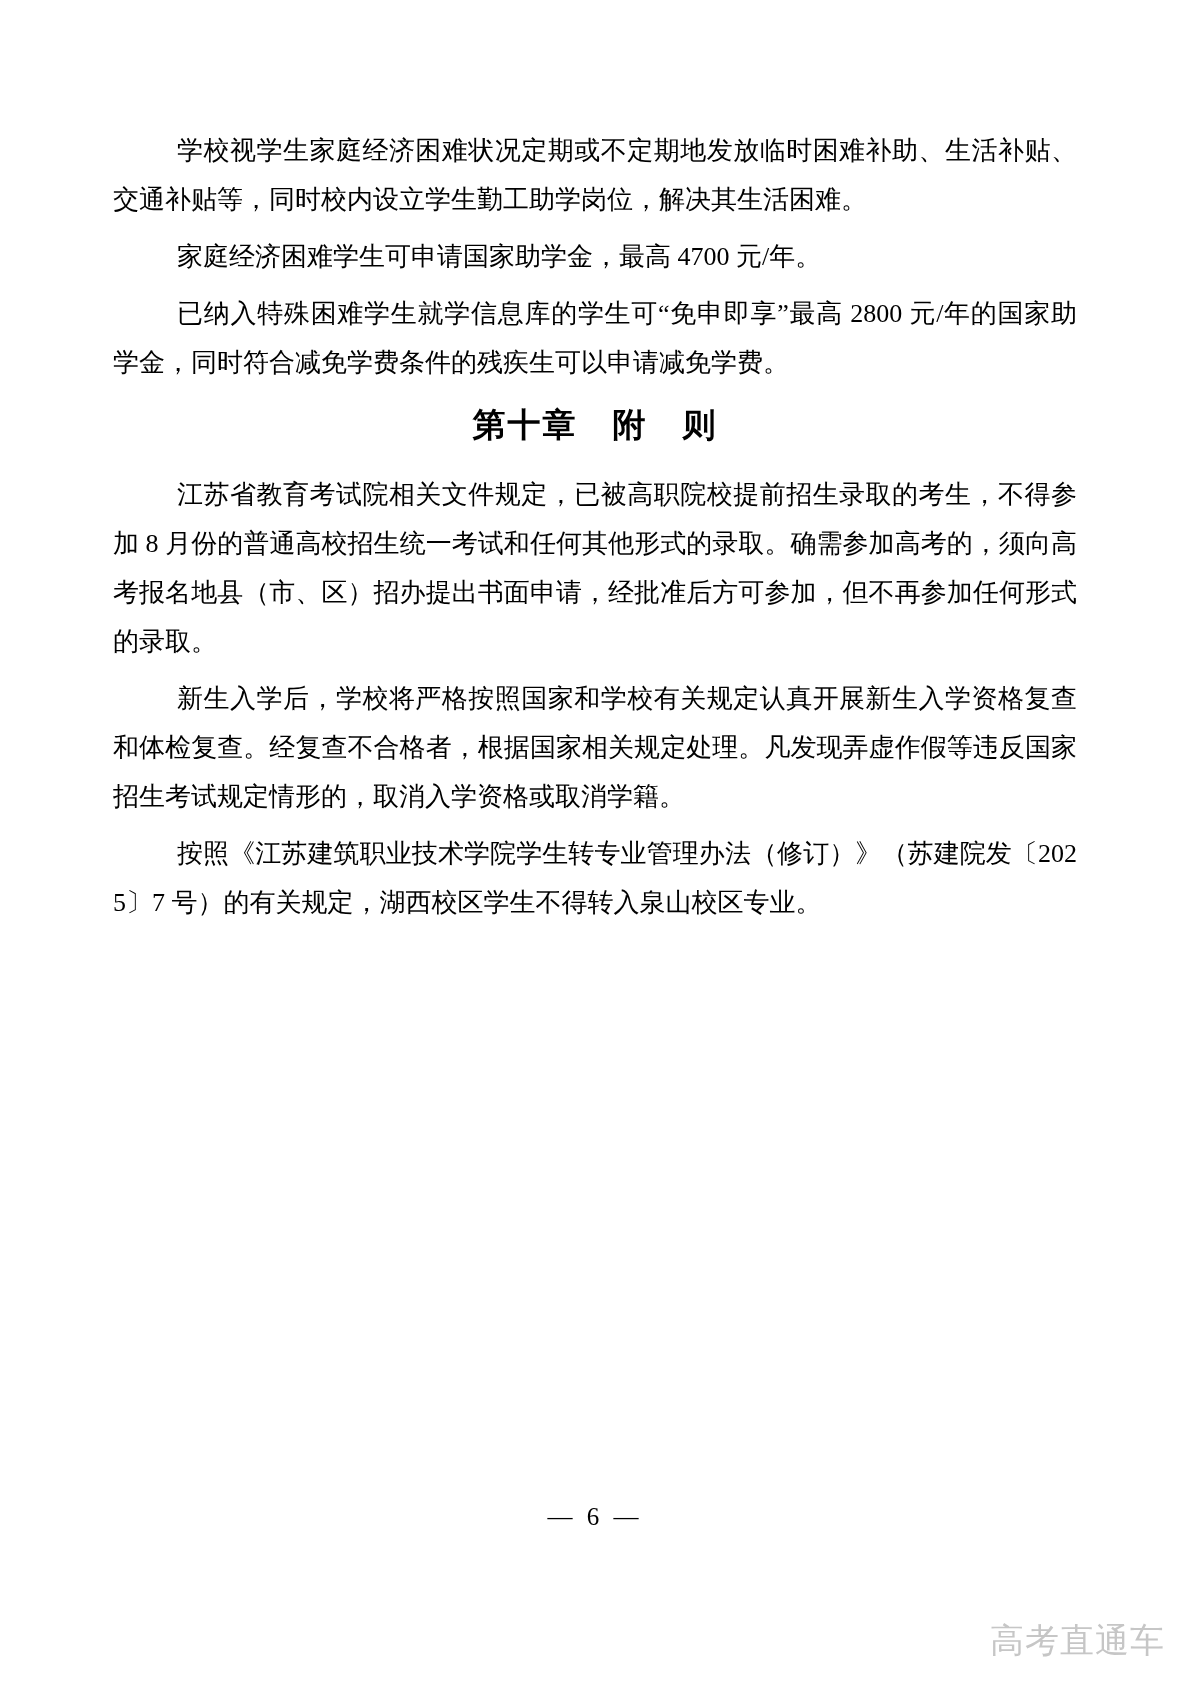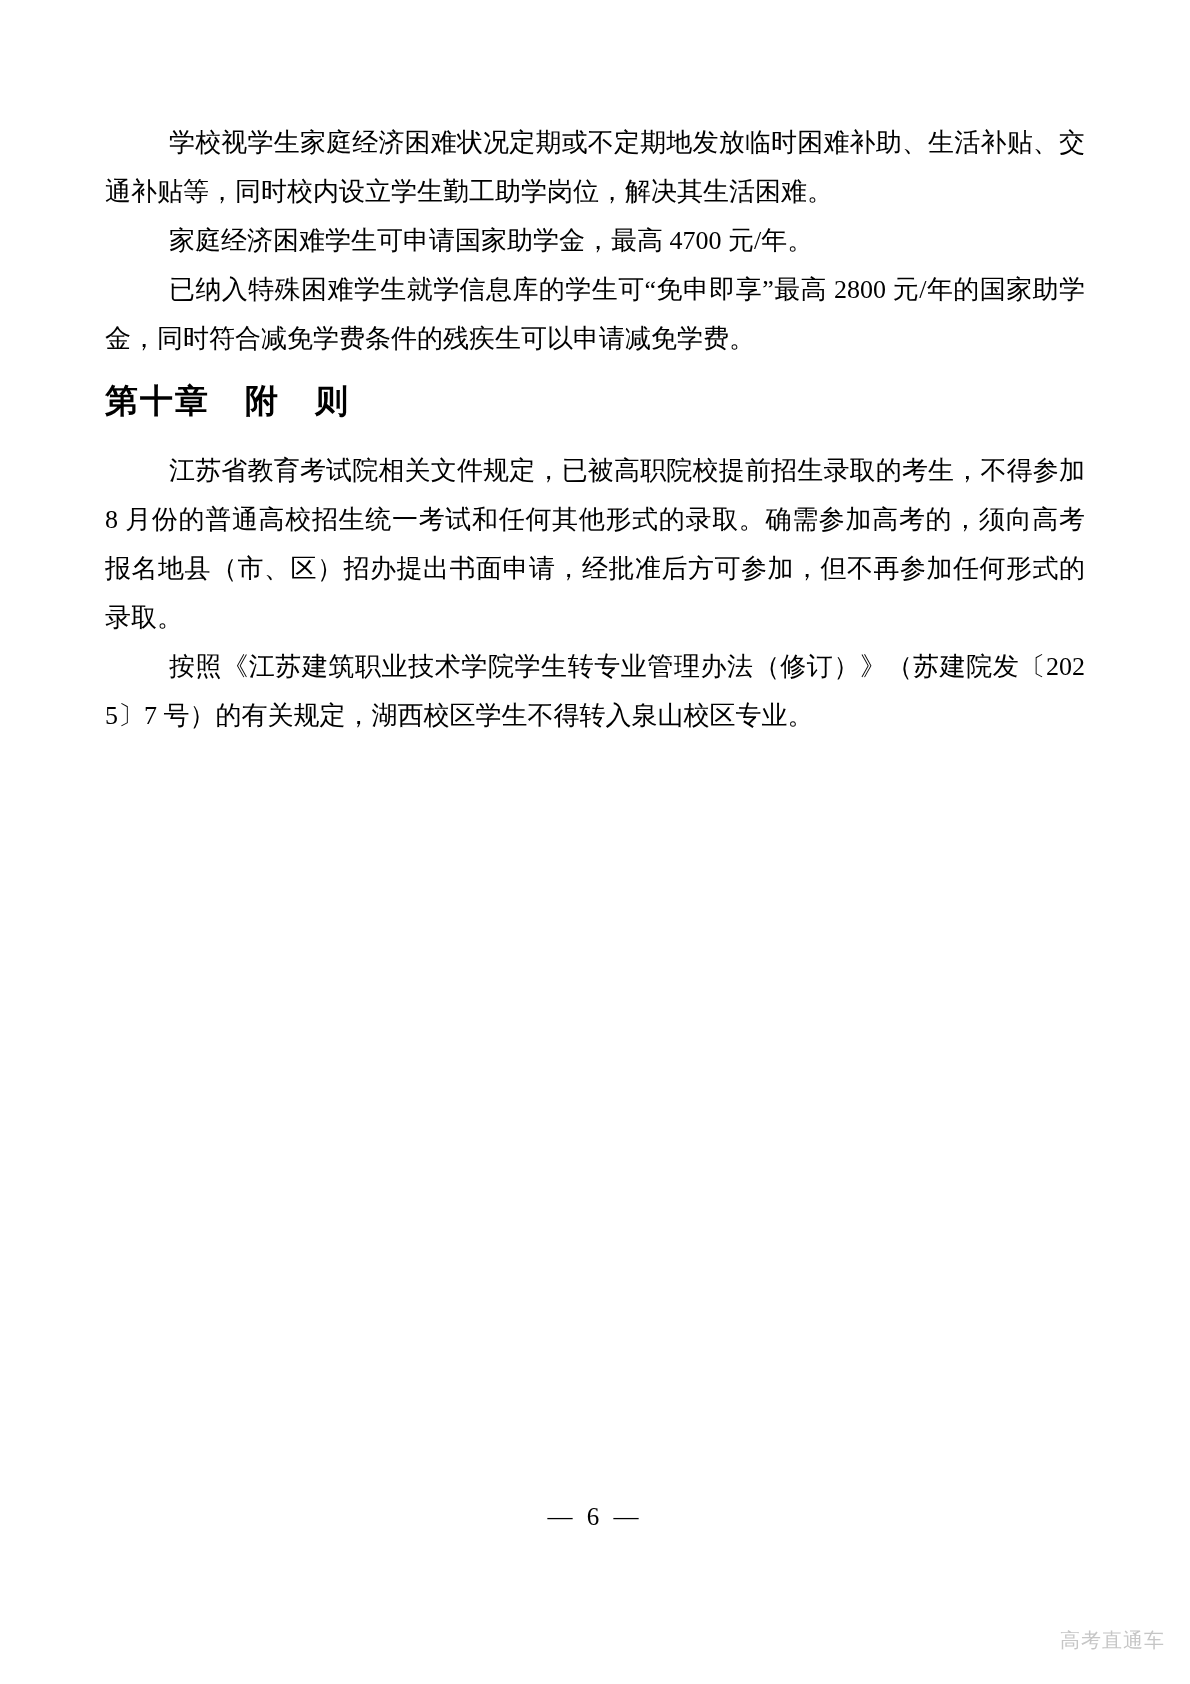--- a/index.html
+++ b/index.html
@@ -16,53 +16,54 @@
     font-family: "Liberation Serif", "DejaVu Serif", serif;
     color: #000000;
   }
   .body-text {
     position: absolute;
     left: 105px;
     top: 118px;
     width: 980px;
   }
   .para {
-    margin: 0;
+    margin: 8px;
     font-size: 26px;
     line-height: 49px;
     text-align: justify;
     text-justify: inter-character;
     text-indent: 64px;
     color: #000000;
     word-break: break-all;
   }
   .chapter-heading {
     margin: 14px 0 20px 0;
     font-size: 33px;
     font-weight: bold;
     line-height: 49px;
+    text-align: center;
     letter-spacing: 2px;
     color: #000000;
   }
   .page-number {
     position: absolute;
     left: 0;
     right: 0;
     top: 1502px;
     text-align: center;
     font-size: 25px;
     line-height: 30px;
     color: #000000;
     letter-spacing: 4px;
   }
   .watermark {
     position: absolute;
     right: 25px;
     top: 1624px;
-    font-size: 20px;
+    font-size: 34px;
     line-height: 32px;
     color: #c6c6c6;
     font-family: "Liberation Sans", "DejaVu Sans", sans-serif;
     letter-spacing: 1px;
   }
 </style>
 </head>
 <body>
 
 <div class="page">
@@ -74,20 +75,21 @@
     <p class="para">家庭经济困难学生可申请国家助学金，最高 4700 元/年。</p>
 
     <p class="para">已纳入特殊困难学生就学信息库的学生可“免申即享”最高 2800 元/年的国家助学金，同时符合减免学费条件的残疾生可以申请减免学费。</p>
 
 
     <h1 class="chapter-heading">第十章　附　则</h1>
 
     <p class="para">江苏省教育考试院相关文件规定，已被高职院校提前招生录取的考生，不得参加 8 月份的普通高校招生统一考试和任何其他形式的录取。确需参加高考的，须向高考报名地县（市、区）招办提出书面申请，经批准后方可参加，但不再参加任何形式的录取。</p>
 
 
+    <p class="para">新生入学后，学校将严格按照国家和学校有关规定认真开展新生入学资格复查和体检复查。经复查不合格者，根据国家相关规定处理。凡发现弄虚作假等违反国家招生考试规定情形的，取消入学资格或取消学籍。</p>
 
     <p class="para">按照《江苏建筑职业技术学院学生转专业管理办法（修订）》（苏建院发〔2025〕7 号）的有关规定，湖西校区学生不得转入泉山校区专业。</p>
 
 
   </div>
 
   <div class="page-number">— 6 —</div>
 
   <div class="watermark">高考直通车</div>
 

